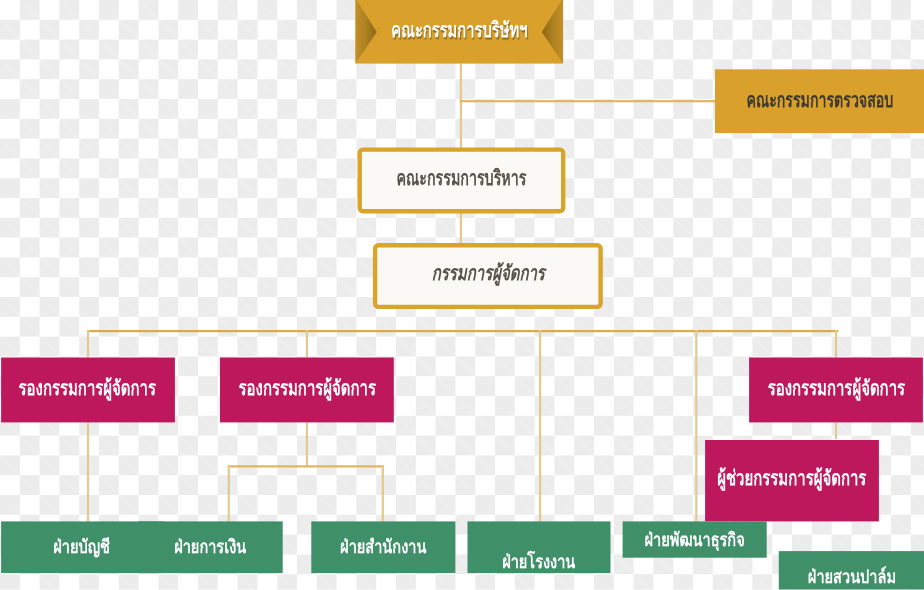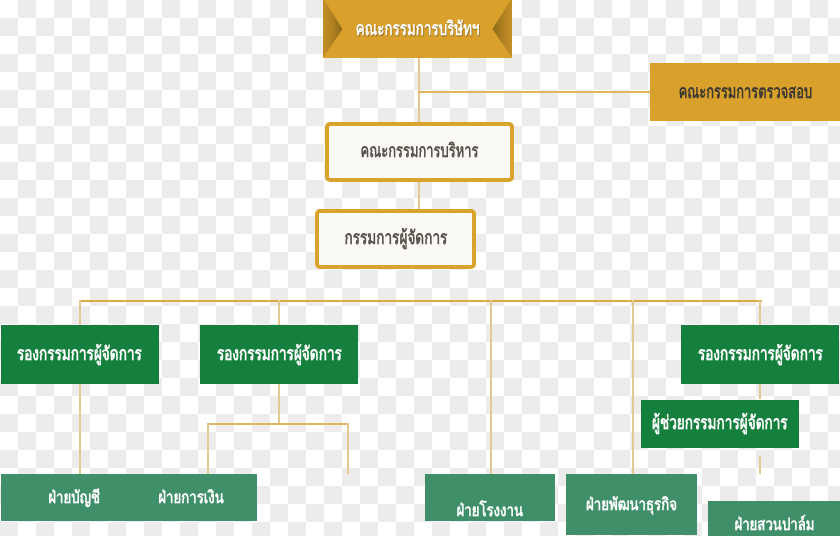--- a/index.html
+++ b/index.html
@@ -22,23 +22,23 @@
   .line{position:absolute;}
   .vline{width:1.8px;background:#e3c891;}
   .hline{height:1.8px;background:#dcab46;}
   .hline.thin{height:1.5px;background:#e0b55f;}
 
   .banner{color:#fff;font-size:19px;--sx:0.706;}
   .banner span{text-shadow:1px 1px 1px rgba(80,55,10,0.55);margin-top:2px;}
   .bannersvg{position:absolute;left:0;top:0;}
   .banner span{position:relative;z-index:2;}
   .gold{background:#d9a12c;color:#3c3830;font-size:19px;--sx:0.678;}
-  .panel{background:#faf9f5;color:#575149;font-size:19px;--sx:0.682;border:4.5px solid #d9a42b;border-radius:5px;}
+  .panel{background:#faf9f5;color:#575149;font-size:19px;--sx:0.682;border:4.5px solid #d9a42b;border-radius:5px;margin-top:12px;}
   .panel span{margin-top:-1px;}
-  .dark{background:#15803d;color:#fff;font-size:19px;}
+  .dark{background:#be185d;color:#fff;font-size:19px;}
   .green{background:#3f8f69;color:#fff;font-size:17px;--sx:0.778;}
   .green span{margin-top:1.5px;}
 </style>
 </head>
 <body>
 
 <div id="stage">
 
   <div class="line vline" style="left:418px;top:57px;height:210px;"></div>
   <div class="line hline thin" style="left:418px;top:91px;width:232px;"></div>
@@ -82,46 +82,49 @@
   </div>
 
   <div class="node gold" style="left:650px;top:63px;width:190px;height:58px;">
     <span>คณะกรรมการตรวจสอบ</span>
   </div>
 
   <div class="node panel" style="left:324.8px;top:121.7px;width:189.5px;height:60.8px;">
     <span>คณะกรรมการบริหาร</span>
   </div>
 
-  <div class="node panel" style="left:315px;top:208.5px;width:161px;height:60.3px;--sx:0.715;">
+  <div class="node panel" style="left:339px;top:208.5px;width:209px;height:60.3px;font-style:italic;--sx:0.715;">
     <span>กรรมการผู้จัดการ</span>
   </div>
 
   <div class="node dark" style="left:1px;top:325px;width:157.6px;height:58.5px;">
     <span>รองกรรมการผู้จัดการ</span>
   </div>
   <div class="node dark" style="left:200px;top:325px;width:158px;height:58.5px;">
     <span>รองกรรมการผู้จัดการ</span>
   </div>
   <div class="node dark" style="left:681px;top:325px;width:158px;height:58.5px;">
     <span>รองกรรมการผู้จัดการ</span>
   </div>
-  <div class="node dark" style="left:641px;top:399.5px;width:158px;height:48px;">
+  <div class="node dark" style="left:641px;top:399.5px;width:158px;height:74px;">
     <span>ผู้ช่วยกรรมการผู้จัดการ</span>
   </div>
 
   <div class="node green" style="left:0.5px;top:474px;width:148px;height:47px;align-items:center;">
     <span>ฝ่ายบัญชี</span>
   </div>
   <div class="node green" style="left:126px;top:474px;width:130.5px;height:47px;">
     <span>ฝ่ายการเงิน</span>
   </div>
+  <div class="node green" style="left:283.2px;top:474px;width:130.5px;height:47px;">
+    <span>ฝ่ายสำนักงาน</span>
+  </div>
   <div class="node green" style="left:424.8px;top:474px;width:130.5px;height:47px;align-items:flex-end;">
     <span>ฝ่ายโรงงาน</span>
   </div>
-  <div class="node green" style="left:566.4px;top:474px;width:130.5px;height:61px;">
+  <div class="node green" style="left:566.4px;top:474px;width:130.5px;height:33px;">
     <span>ฝ่ายพัฒนาธุรกิจ</span>
   </div>
   <div class="node green" style="left:708px;top:474px;width:132px;height:47px;margin-top:27px;">
     <span>ฝ่ายสวนปาล์ม</span>
   </div>
 
 </div>
 
 </body></html>

